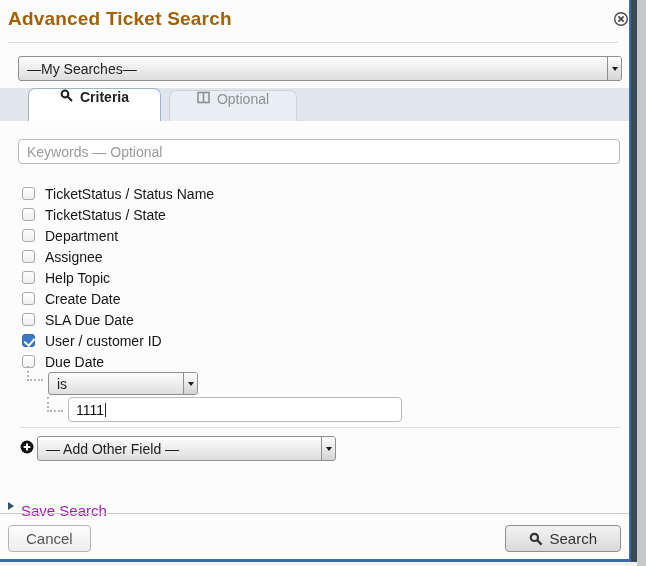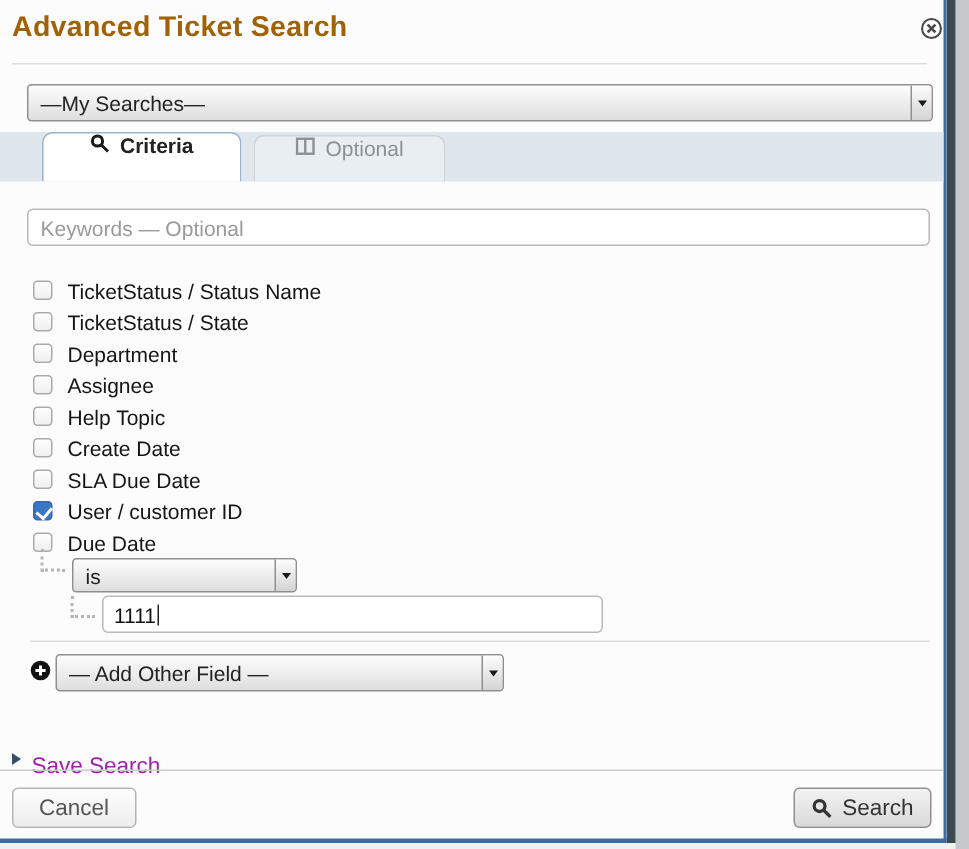--- a/index.html
+++ b/index.html
@@ -115,21 +115,21 @@
 
   .btn {
     position:absolute; top:525px; height:27px; display:inline-flex; align-items:center;
     border-radius:4px; font-size:15px; cursor:pointer; gap:6px;
   }
   .btn-cancel {
     left:8px; padding:0 17px; border:1px solid #b4b4b4;
     background:linear-gradient(#fdfdfd,#ededed); color:#555;
   }
   .btn-search {
-    right:8px; padding:0 11px; border:1px solid #8f8f8f;
+    right:8px; padding:0 23px; border:1px solid #8f8f8f;
     background:linear-gradient(#f3f3f3,#d9d9d9); color:#333;
   }
   svg { display:block; }
 </style>
 </head>
 <body>
 
 <div class="page">
   <div class="right-page-col"></div>
   <div class="shadow-strip"></div>

